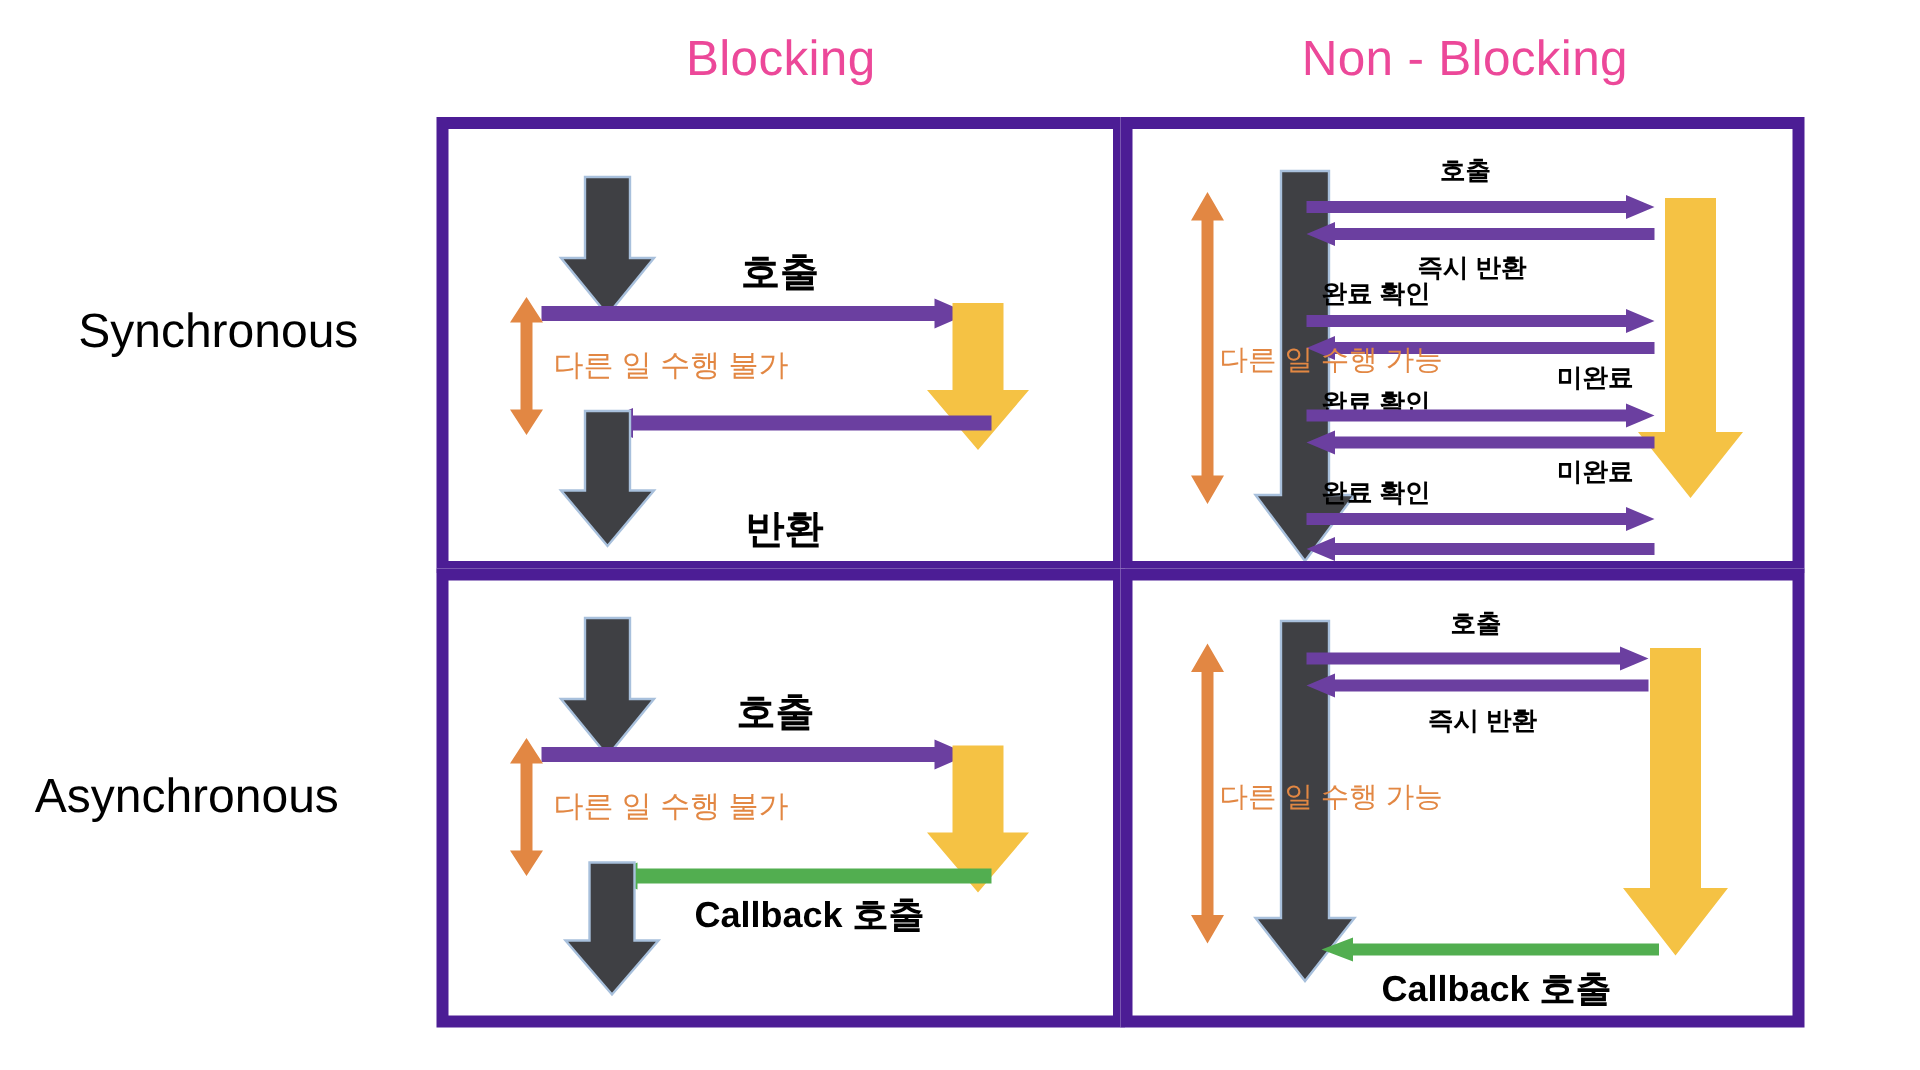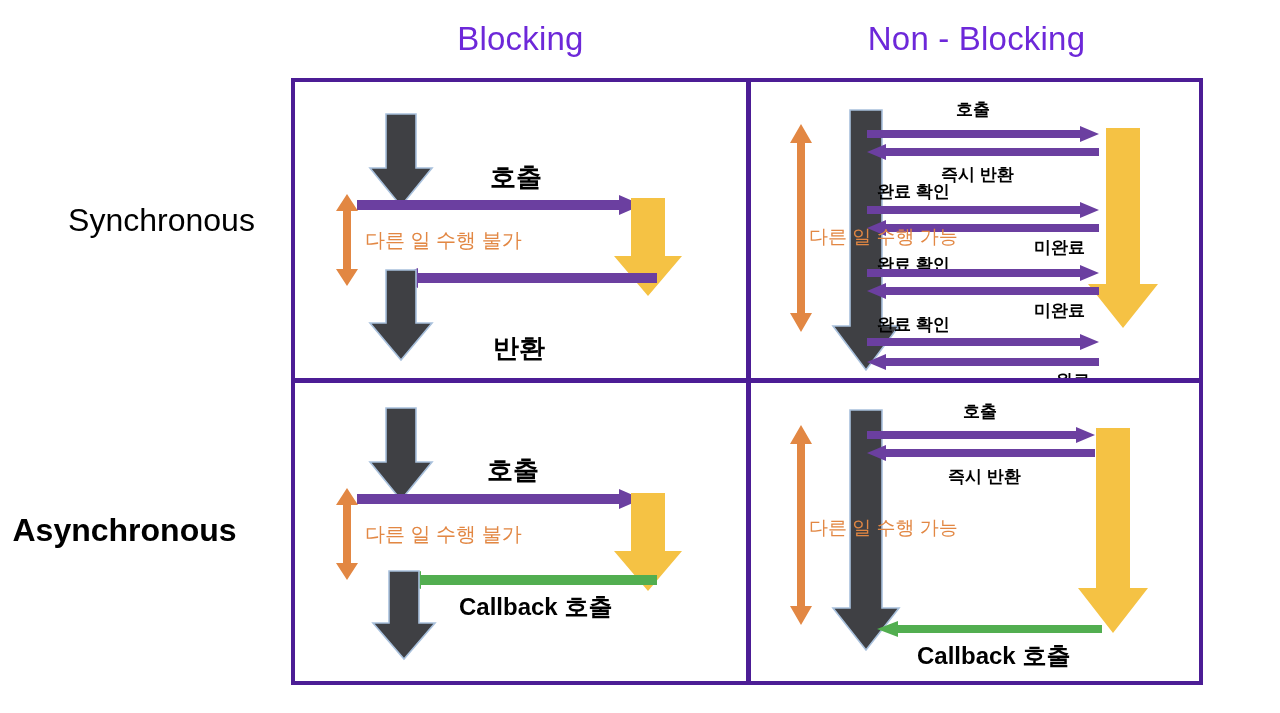--- a/index.html
+++ b/index.html
@@ -9,46 +9,46 @@
     font-family:"Liberation Sans","DejaVu Sans",sans-serif;
     overflow:hidden;
     position:relative;
   }
   .stage{position:absolute;left:0;top:0;width:1280px;height:713px;}
 
   
   .col-head{
     position:absolute;
     font-size:33px;
-    color:#6d28d9;
+    color:#ec4899;
     text-align:center;
     white-space:nowrap;
     font-weight:400;
     letter-spacing:.2px;
   }
   #head-blocking{left:291px;top:20px;width:459px;}
   #head-nonblocking{left:750px;top:20px;width:453px;}
 
   
   .row-head{
     position:absolute;
     font-size:32px;
     color:#000;
     text-align:center;
     white-space:nowrap;
     font-weight:400;
   }
-  #head-sync{left:0px;top:202px;width:291px;padding-left:16px;}
-  #head-async{left:0px;top:512px;width:249px;font-weight:bold;}
+  #head-sync{left:0px;top:202px;width:291px;}
+  #head-async{left:0px;top:512px;width:249px;}
 
   
   .panel{
     position:absolute;
     background:#ffffff;
-    border:4px solid #4c1d95;
+    border:8px solid #4c1d95;
     box-sizing:border-box;
     overflow:hidden;
   }
   #panel-sync-blocking    {left:291px; top:78px;  width:459px; height:304px;}
   #panel-sync-nonblocking {left:747px; top:78px;  width:456px; height:304px;}
   #panel-async-blocking   {left:291px; top:379px; width:459px; height:306px;}
   #panel-async-nonblocking{left:747px; top:379px; width:456px; height:306px;}
 
   
   .art{position:absolute;}

